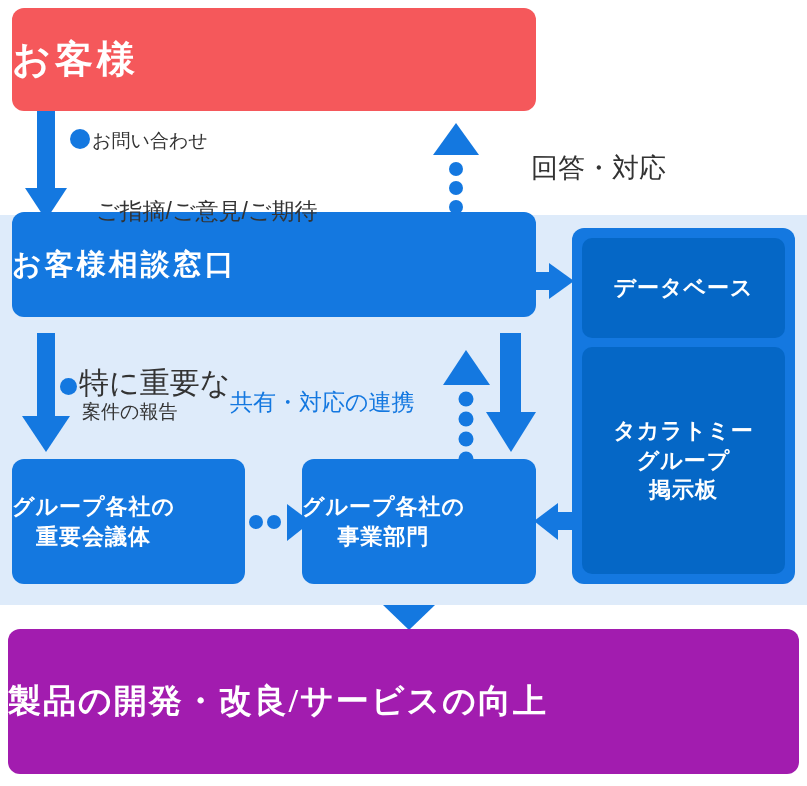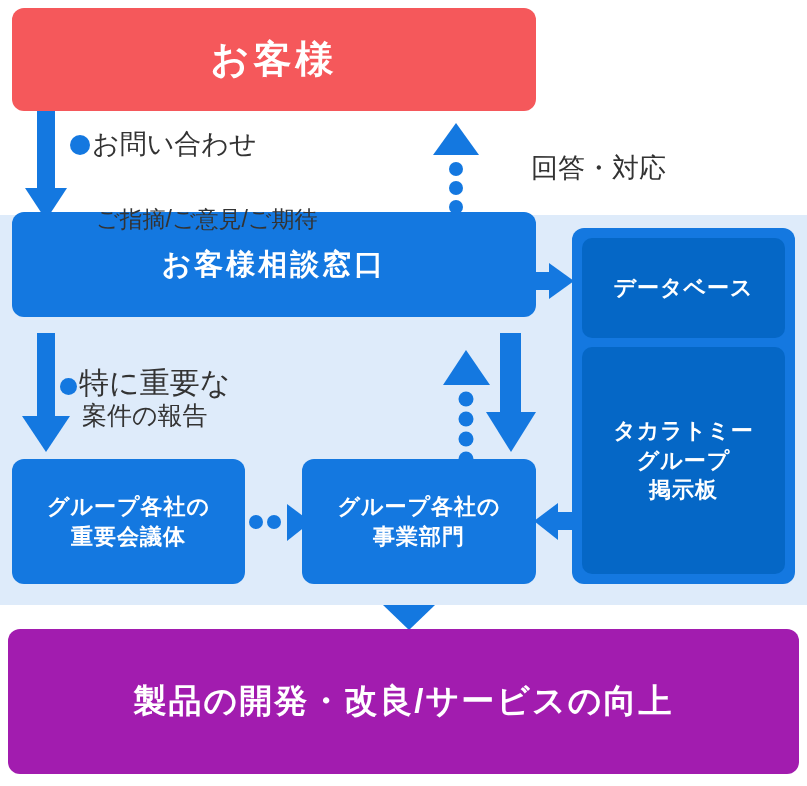--- a/index.html
+++ b/index.html
@@ -10,21 +10,21 @@
     font-family:"Liberation Sans","DejaVu Sans",sans-serif;
     overflow:hidden;
   }
   #diagram{
     position:relative;
     width:807px;height:786px;
     background:#ffffff;
   }
 
   
-  .node{position:absolute;box-sizing:border-box;display:flex;align-items:center;justify-content:center;text-align:center;}
+  .node{position:absolute;box-sizing:border-box;display:flex;align-items:center;justify-content:flex-start;text-align:center;font-family:Liberation Serif, serif;}
 
   
   .box-customer{
     left:12px;top:8px;width:524px;height:103px;
     background:#F5585B;border-radius:12px;
     color:#ffffff;font-weight:bold;font-size:38px;letter-spacing:4px;
   }
 
   
   .panel{
@@ -68,30 +68,30 @@
     left:8px;top:629px;width:791px;height:145px;
     background:#a21caf;border-radius:12px;
     color:#ffffff;font-weight:bold;font-size:33px;letter-spacing:2px;
   }
 
   
   .label{position:absolute;box-sizing:border-box;white-space:nowrap;}
   .lbl-inquiry{
     left:70px;top:129px;color:#333333;line-height:1.12;
   }
-  .lbl-inquiry .l1{font-size:27px;display:block;}
+  .lbl-inquiry .l1{font-size:19px;display:block;}
   .lbl-inquiry .l2{font-size:23px;display:block;padding-left:26px;margin-top:48px;}
   .lbl-reply{
     left:483px;top:150px;color:#333333;font-size:27px;margin-left:48px;
   }
   .lbl-report{
     left:60px;top:366px;color:#333333;line-height:1.15;
   }
   .lbl-report .l1{font-size:30px;display:block;}
-  .lbl-report .l2{font-size:25px;display:block;padding-left:22px;}
+  .lbl-report .l2{font-size:19px;display:block;padding-left:22px;}
   .lbl-share{
     left:230px;top:387px;color:#1478E0;font-size:23px;
   }
 
   .bullet{
     display:inline-block;width:20px;height:20px;border-radius:50%;
     background:#1478E0;vertical-align:-2px;margin-right:2px;
   }
   .bullet-sm{
     display:inline-block;width:17px;height:17px;border-radius:50%;
@@ -208,14 +208,15 @@
     <span class="l2">ご指摘/ご意見/ご期待</span>
   </div>
 
   <div class="label lbl-reply">回答・対応</div>
 
   <div class="label lbl-report">
     <span class="l1"><span class="bullet-sm"></span><span>特に重要な</span></span>
     <span class="l2">案件の報告</span>
   </div>
 
+  <div class="label lbl-share">共有・対応の連携</div>
 
 </div>
 
 </body></html>

